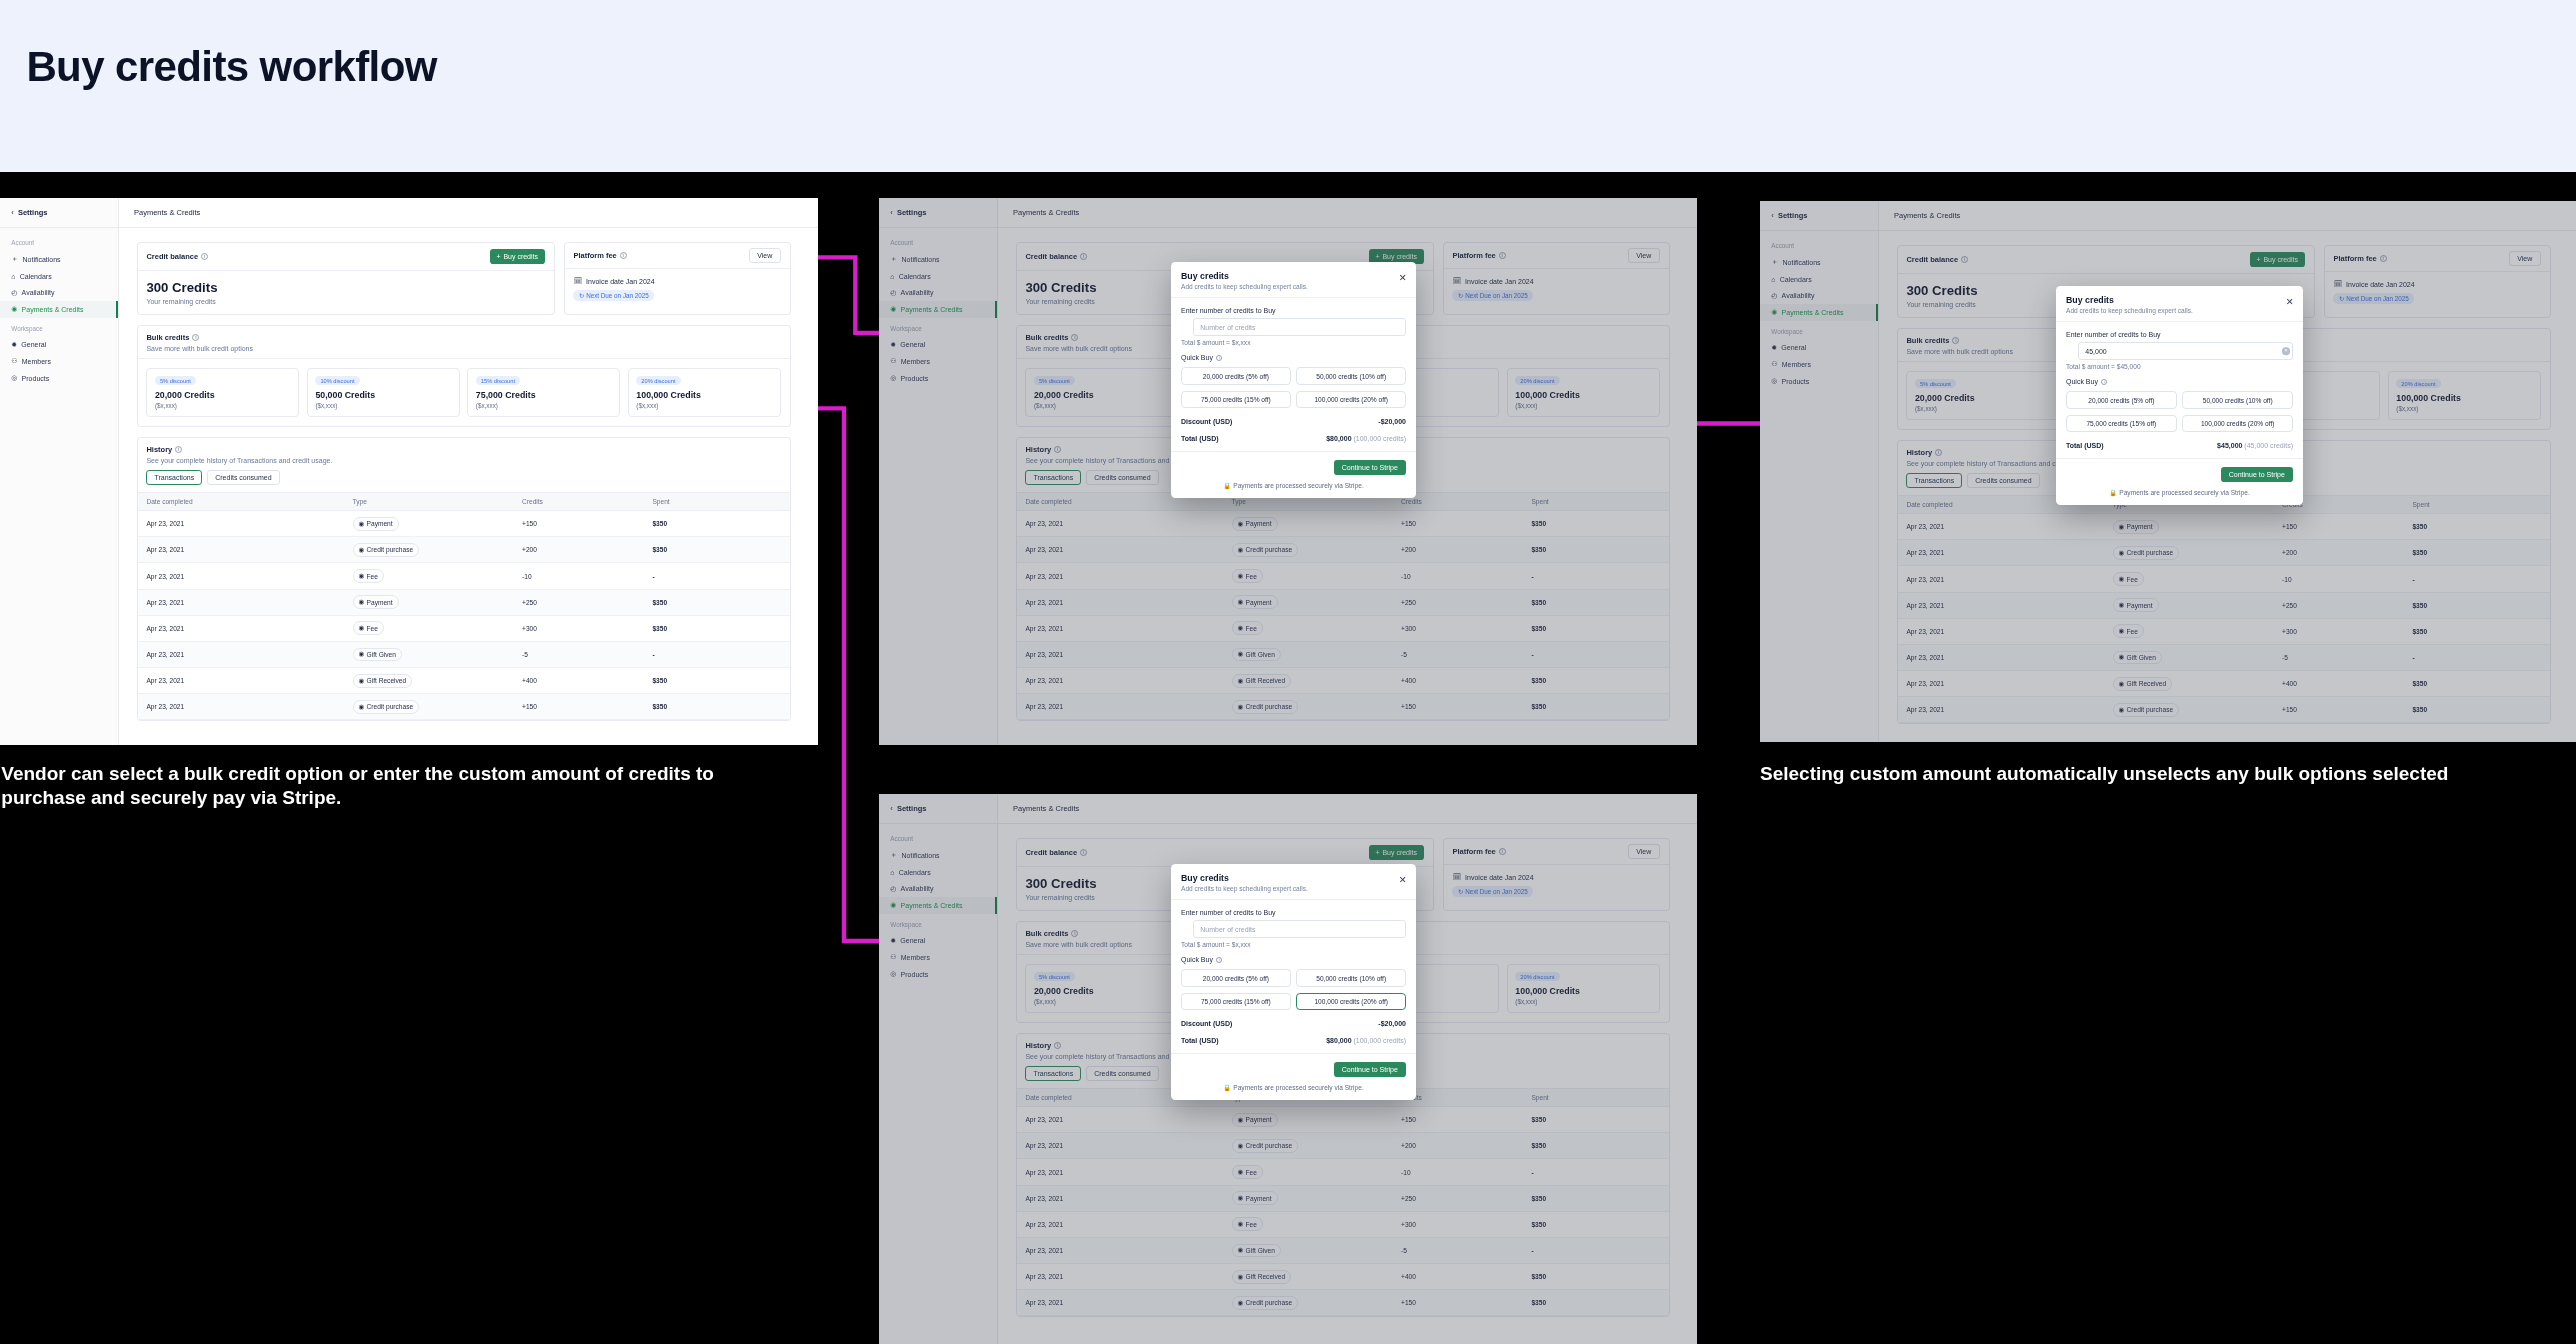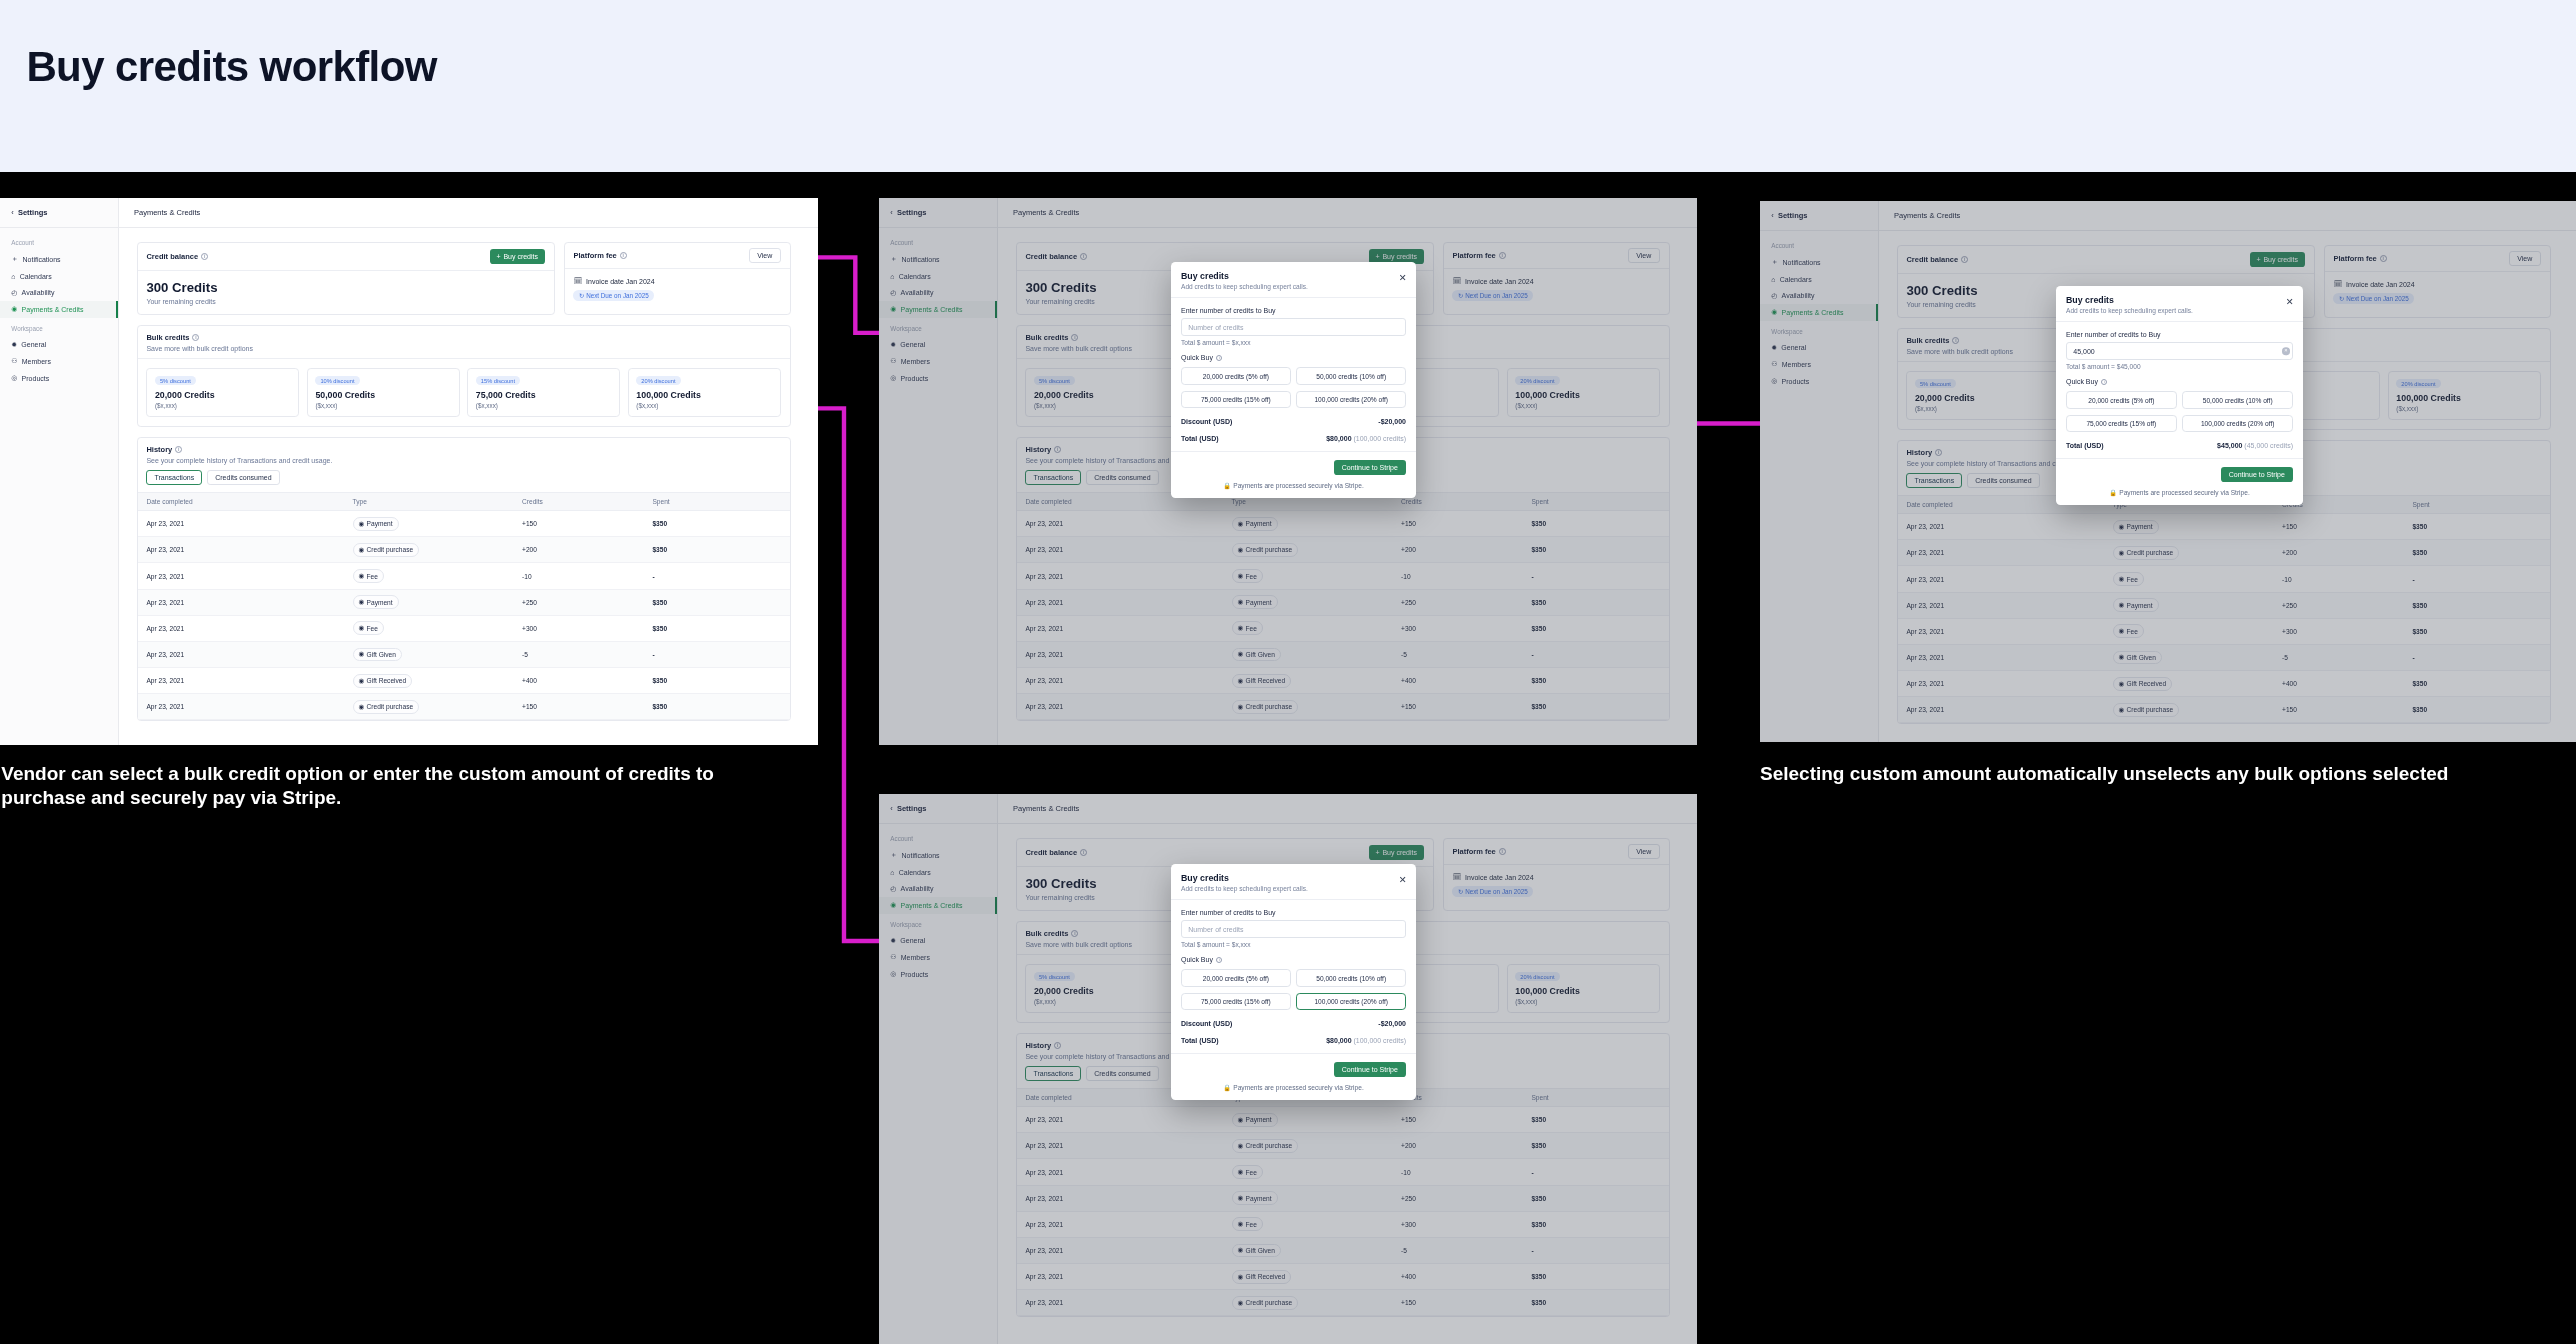--- a/index.html
+++ b/index.html
@@ -135,21 +135,21 @@
   .modal-head { position:relative; border-bottom:0.6px solid #eceef3; }
   .modal-title { font-weight:700; color:#111a30; }
   .modal-sub { color:#77829c; }
   .x-icon { position:absolute; color:#394257; cursor:pointer; line-height:1; }
   .field-label { color:#1c2540; font-weight:500; }
   .text-input {
     width:100%; border:0.6px solid #dfe3ea; border-radius:3.1px; background:#fff;
     color:#1b2540; outline:none; font-family:"Liberation Sans", sans-serif;
   }
   .text-input::placeholder { color:#9aa3b6; }
-  .input-wrap { position:relative; }
+  .input-wrap { position:relative;margin-left:12px; }
   .clear-dot {
     position:absolute; right:.6em; top:50%; transform:translateY(-50%);
     background:#b7bdcb; color:#fff; border-radius:50%;
     display:flex; align-items:center; justify-content:center; line-height:1;
   }
   .helper { color:#6d7892; }
   .qb-grid { display:grid; grid-template-columns:1fr 1fr; }
   .qb-btn {
     border:0.6px solid #dfe3ea; border-radius:3.8px; background:#fff;
     color:#1d2743; text-align:center; white-space:nowrap;

